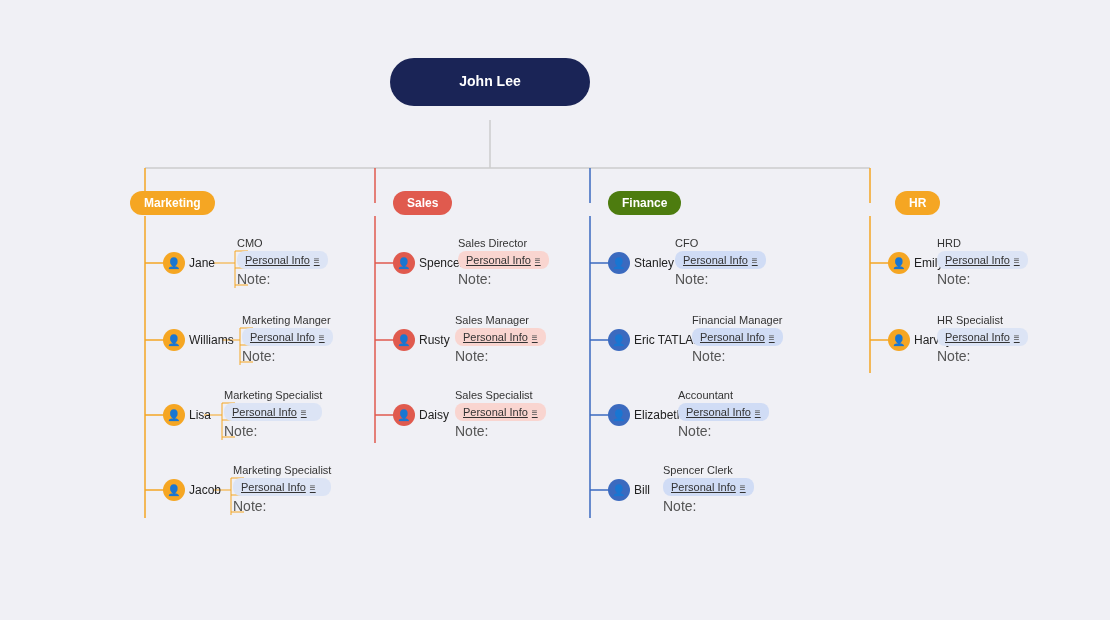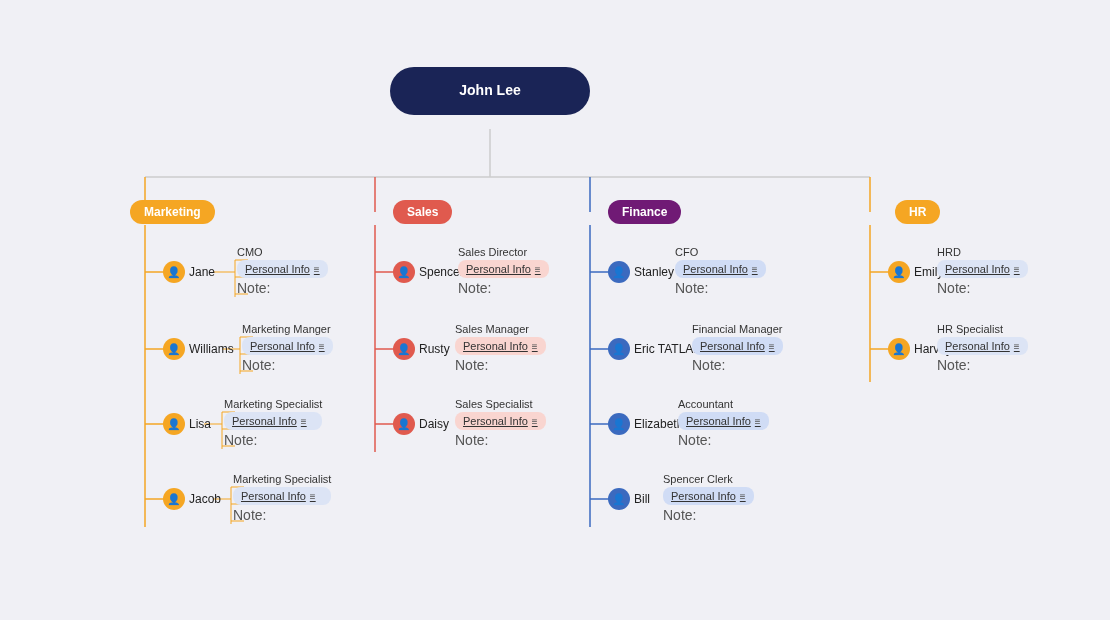--- a/index.html
+++ b/index.html
@@ -7,21 +7,21 @@
       width: 1110px;
       height: 620px;
       background: #f0f0f5;
       font-family: 'Segoe UI', Arial, sans-serif;
       overflow: hidden;
       position: relative;
     }
 
     .chart-container {
       position: absolute;
-      top: 12px; left: 0;
+      top: 3px; left: 0;
       width: 1110px;
       height: 462px;
     }
 
     svg.connectors {
       position: absolute;
       top: 0; left: 0;
       width: 1110px;
       height: 620px;
       pointer-events: none;
@@ -50,21 +50,21 @@
       border-radius: 12px;
       padding: 5px 14px;
       font-weight: bold;
       font-size: 12px;
       color: white;
       z-index: 10;
       margin-left: 45px;
     }
     .dept-marketing { background: #f5a623; top: 188px; left: 85px; }
     .dept-sales { background: #e05a4e; top: 188px; left: 348px; }
-    .dept-finance { background: #701a75; top: 188px; left: 563px; }
+    .dept-finance { background: #4d7c0f; top: 188px; left: 563px; }
     .dept-hr { background: #f5a623; top: 188px; left: 850px; }
 
     
     .employee {
       position: absolute;
       display: flex;
       align-items: center;
       z-index: 10;
     }
     .employee-avatar {

